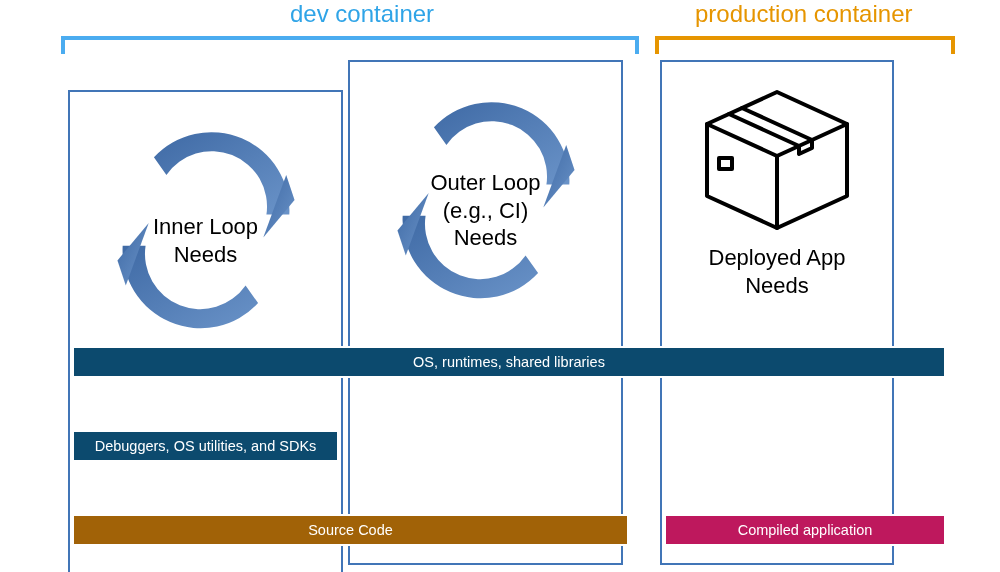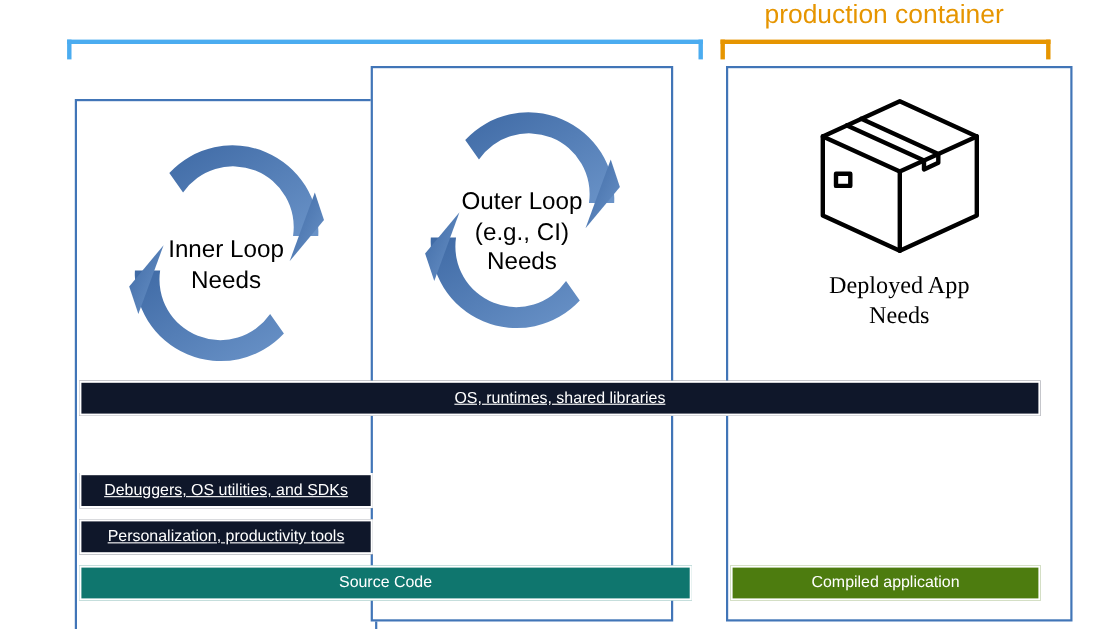--- a/index.html
+++ b/index.html
@@ -36,22 +36,22 @@
   .prod-bracket { left: 655px; width: 300px; border-color: #e69500; }
 
   .col {
     position: absolute;
     top: 60px;
     height: 505px;
     border: 2px solid #4175b7;
     background: #fff;
   }
   .col-inner { left: 68px; width: 275px; margin-top: 30px; }
-  .col-outer { left: 337px; width: 275px; }
-  .col-prod  { left: 660px; width: 315px; font-family: Liberation Serif, serif; }
+  .col-outer { left: 348px; width: 275px; }
+  .col-prod  { left: 660px; width: 234px; }
 
   .circle-wrap {
     position: absolute;
     top: 8px;
     left: 50%;
     transform: translateX(-50%);
     width: 250px;
     height: 250px;
   }
   .circle-text {
@@ -82,36 +82,37 @@
   }
 
   .bar {
     position: absolute;
     color: #fff;
     font-size: 14.5px;
     text-align: center;
     padding: 6px 8px;
     border: 2px solid #fff;
   }
-  .green { background: #0f172a; text-decoration: underline; }
-  .blue  { background: #0f766e; }
-  .orange{ background: #4d7c0f; }
+  .green { background: #0c4a6e; }
+  .blue  { background: #a16207; }
+  .orange{ background: #be185d; }
 
   .bar-os      { left: 72px; width: 874px; top: 346px; }
   .bar-build   { left: 72px; width: 557px; top: 388px; }
   .bar-debug   { left: 72px; width: 267px; top: 430px; }
   .bar-pers    { left: 72px; width: 267px; top: 472px; }
   .bar-source  { left: 72px; width: 557px; top: 514px; }
   .bar-compiled{ left: 664px; width: 282px; top: 514px; }
 </style>
 </head>
 <body>
 
 <div class="canvas">
 
+  <div class="header-label dev-label">dev container</div>
   <div class="header-label prod-label">production container</div>
 
   <div class="bracket dev-bracket"></div>
   <div class="bracket prod-bracket"></div>
 
   <div class="col col-inner">
     <div class="circle-wrap">
       <svg viewBox="0 0 240 240" width="250" height="250">
         <defs>
           <linearGradient id="gBlue" x1="0" y1="0" x2="1" y2="1">
@@ -152,17 +153,16 @@
           <polyline points="45,24 115,56 115,64 102,70 102,62 32,30"></polyline>
           <rect x="22" y="74" width="13" height="11"></rect>
         </g>
       </svg>
       <div class="box-text">Deployed App<br>Needs</div>
     </div>
   </div>
 
   <div class="bar green bar-os">OS, runtimes, shared libraries</div>
   <div class="bar green bar-debug">Debuggers, OS utilities, and SDKs</div>
-  <div class="bar green bar-pers">Personalization, productivity tools</div>
   <div class="bar blue bar-source">Source Code</div>
   <div class="bar orange bar-compiled">Compiled application</div>
 
 </div>
 
 </body></html>

